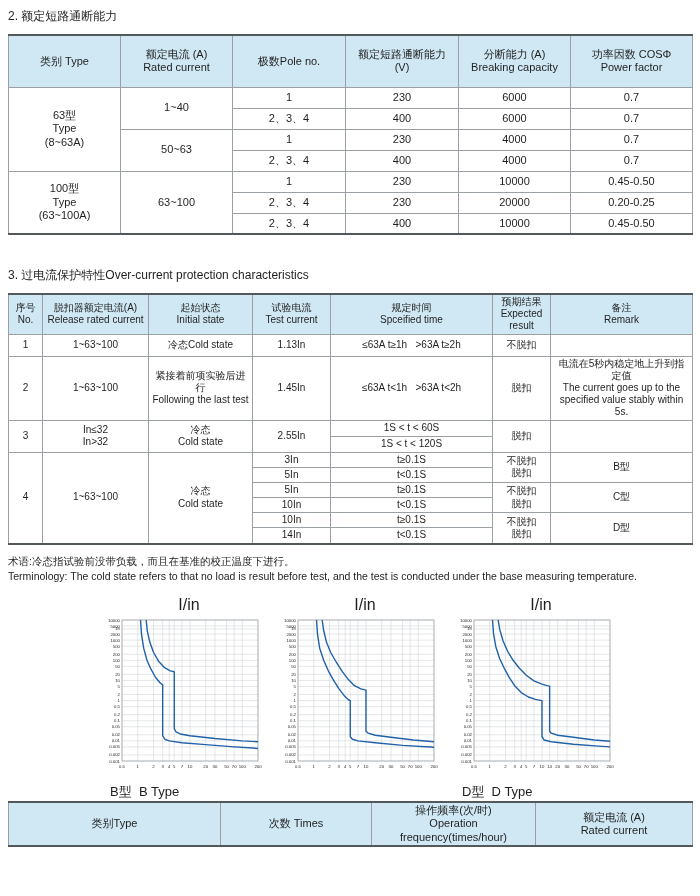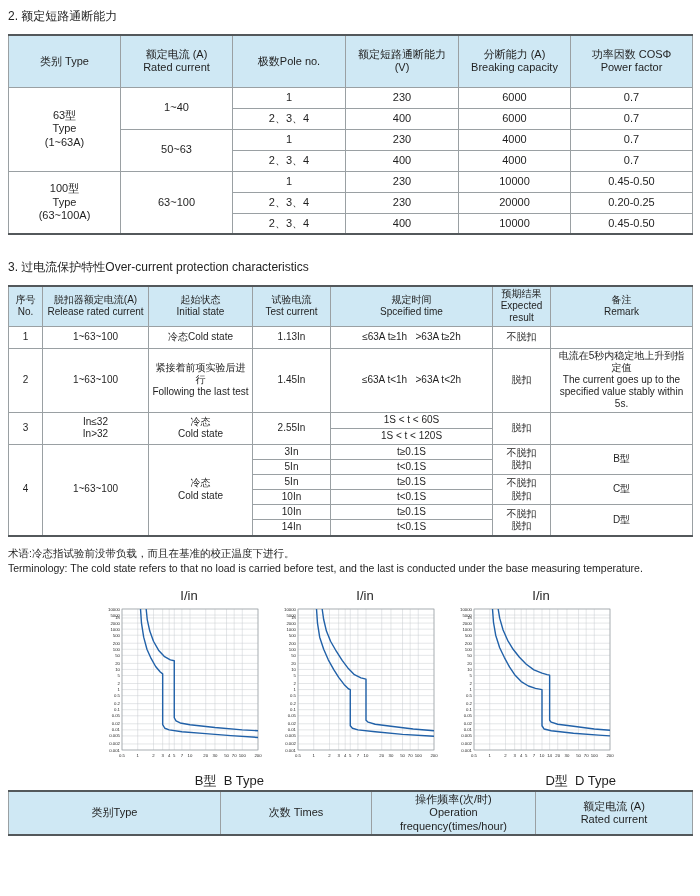--- a/index.html
+++ b/index.html
@@ -19,26 +19,26 @@
   .t2 thead tr{height:40px;margin-top:20px;}
   .t2 .r1{height:22px;}
   .t2 .r2{height:42px;}
   .t2 .r3{height:16px;}
   .t2 .sub{height:14px;}
   
   .t3{font-size:11px;}
   .t3 thead tr{height:34px;}
   .footnotes{margin:9px 0 8px 8px;font-size:10.5px;line-height:1.45;}
   .fn-line{white-space:pre-wrap;}
-  .gap-lg{margin-top:24px;}
+  .gap-lg{margin-top:32px;}
   .charts{display:flex;margin-left:88px;margin-top:12px;}
   .chart{width:176px;}
-  .chart-title{font-size:13px;text-align:center;padding-left:26px;margin-bottom:1px;}
+  .chart-title{font-size:16px;text-align:center;padding-left:26px;margin-bottom:1px;}
   .chart svg{display:block;}
-  .chart-caption{font-size:13px;text-align:right;padding-left:22px;margin-top:4px;white-space:pre;}
+  .chart-caption{font-size:13px;text-align:left;padding-left:22px;margin-top:4px;white-space:pre;}
   .s5-title{margin-top:12px;}
 </style>
 </head>
 <body>
 
 <div>
 
   <div class="sec-title">2. 额定短路通断能力</div>
 
   <table class="t1">
@@ -60,21 +60,21 @@
         <th>分断能力 (A)
 Breaking capacity</th>
         <th>功率因数 COSΦ
 Power factor</th>
       </tr>
     </thead>
     <tbody>
       <tr>
         <td rowspan="4">63型
 Type
-(1~63A)</td>
+(8~63A)</td>
         <td rowspan="2">1~40</td>
         <td>1</td>
         <td>230</td>
         <td>6000</td>
         <td>0.7</td>
       </tr>
       <tr>
         <td>2、3、4</td>
         <td>400</td>
         <td>6000</td>
@@ -220,21 +220,21 @@
       </tr>
       <tr class="sub">
         <td>14In</td>
         <td>t&lt;0.1S</td>
       </tr>
     </tbody>
   </table>
 
   <div class="footnotes">
     <div class="fn-line">术语:冷态指试验前没带负载，而且在基准的校正温度下进行。</div>
-    <div class="fn-line">Terminology: The cold state refers to that no load is carried before test, and the last is conducted under the base measuring temperature.</div>
+    <div class="fn-line">Terminology: The cold state refers to that no load is result before test, and the test is conducted under the base measuring temperature.</div>
   </div>
 
 
   <div class="charts">
     <div class="chart">
       <div class="chart-title">I/in</div>
       <svg width="176" height="164" viewBox="0 0 176 164">
           <g stroke="#c9cdd1" stroke-width="0.5">
             <line x1="34.00" y1="5" x2="34.00" y2="146"></line>
             <line x1="49.73" y1="5" x2="49.73" y2="146"></line>

